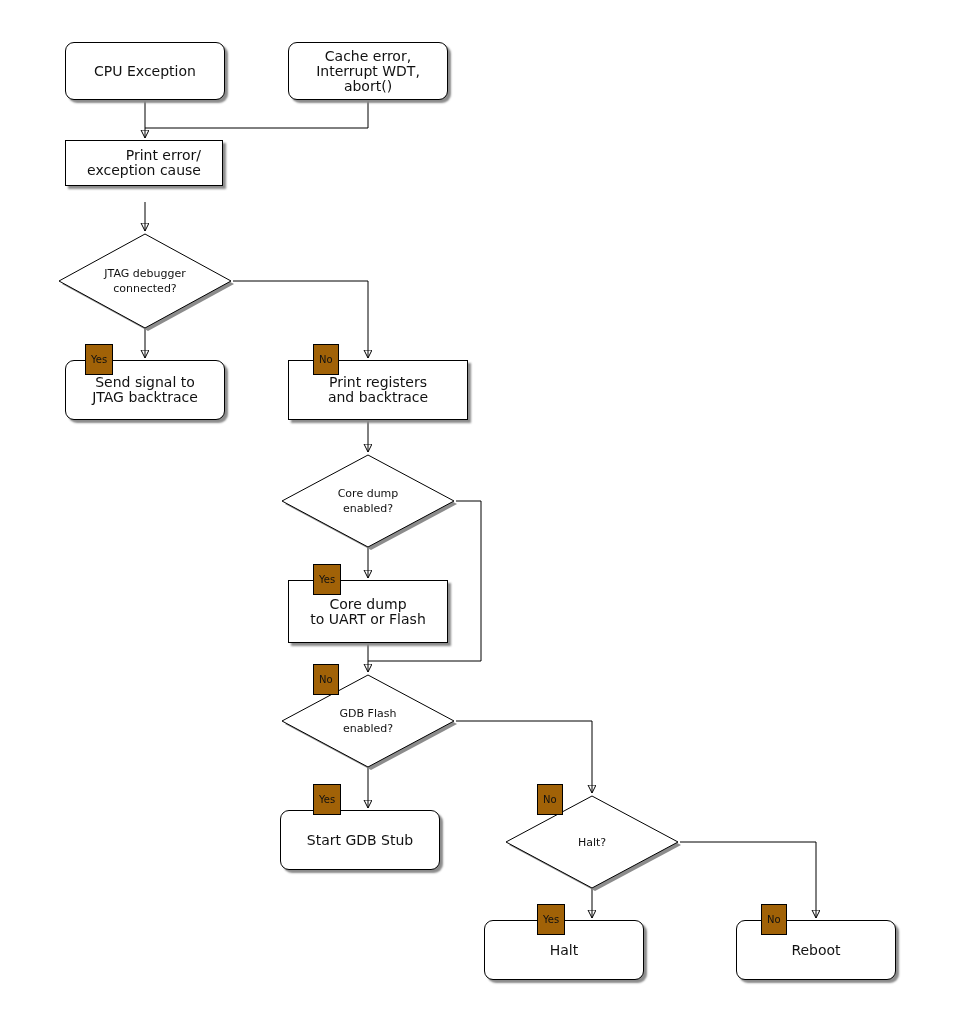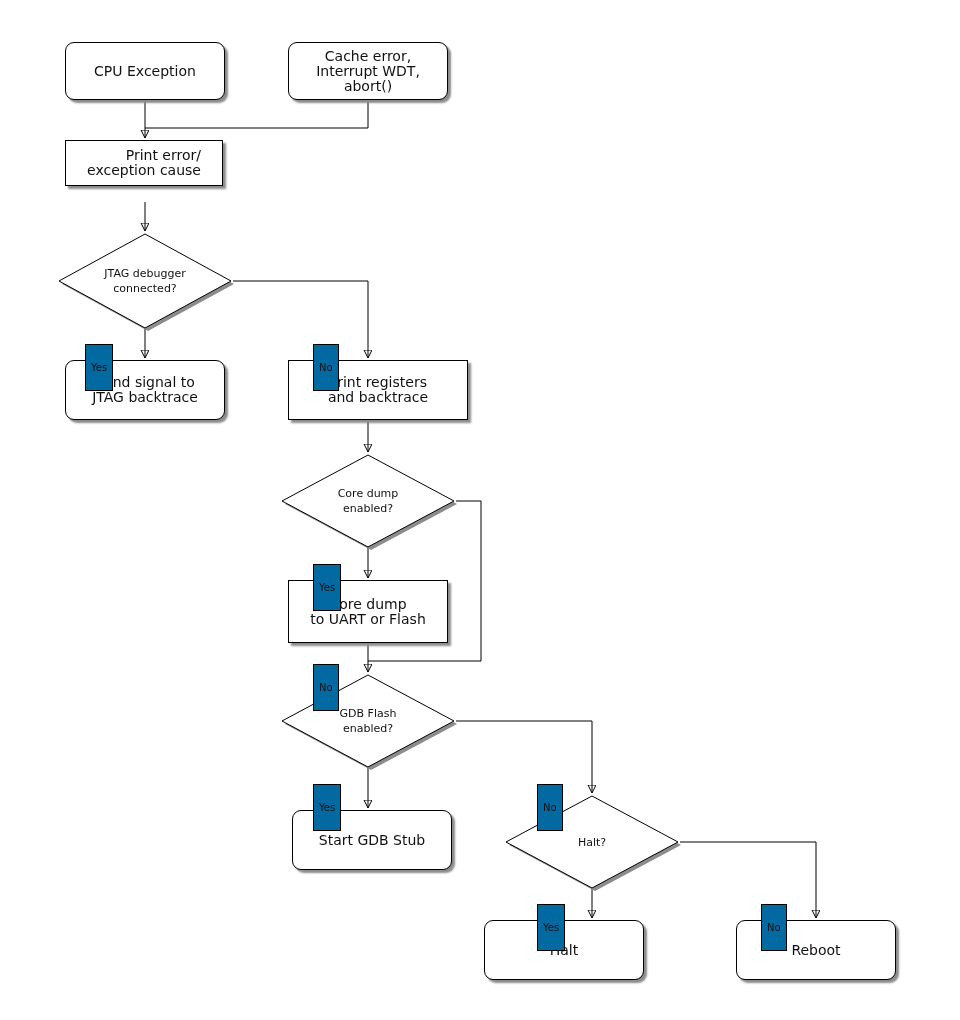--- a/index.html
+++ b/index.html
@@ -56,25 +56,25 @@
     align-items: center;
     justify-content: center;
     text-align: center;
     font-size: 11px;
     line-height: 15px;
     white-space: pre-line;
   }
 
   .edge-label {
     position: absolute;
-    background: #0369a1;
+    background: #a16207;
     border: 1px solid #000;
     font-size: 10px;
     line-height: 13px;
-    padding: 16px 5px;
+    padding: 8px 5px;
   }
 </style>
 </head>
 <body>
 
 <div class="canvas">
 
   <svg class="connectors" aria-hidden="true">
     <defs>
       <marker id="arrow" markerUnits="userSpaceOnUse" markerWidth="10" markerHeight="10" refX="8" refY="4" orient="auto">
@@ -119,21 +119,21 @@
   <div class="node" style="left:288px; top:360px; width:180px; height:60px;">
     <span>Print registers
 and backtrace</span>
   </div>
 
   <div class="node" style="left:288px; top:580px; width:160px; height:63px;">
     <span>Core dump
 to UART or Flash</span>
   </div>
 
-  <div class="node rounded" style="left:292px; top:810px; width:160px; height:60px;justify-content:center;">
+  <div class="node rounded" style="left:280px; top:810px; width:160px; height:60px;justify-content:center;">
     <span>Start GDB Stub</span>
   </div>
 
   <div class="node rounded" style="left:484px; top:920px; width:160px; height:60px;">
     <span>Halt</span>
   </div>
 
   <div class="node rounded" style="left:736px; top:920px; width:160px; height:60px;">
     <span>Reboot</span>
   </div>

